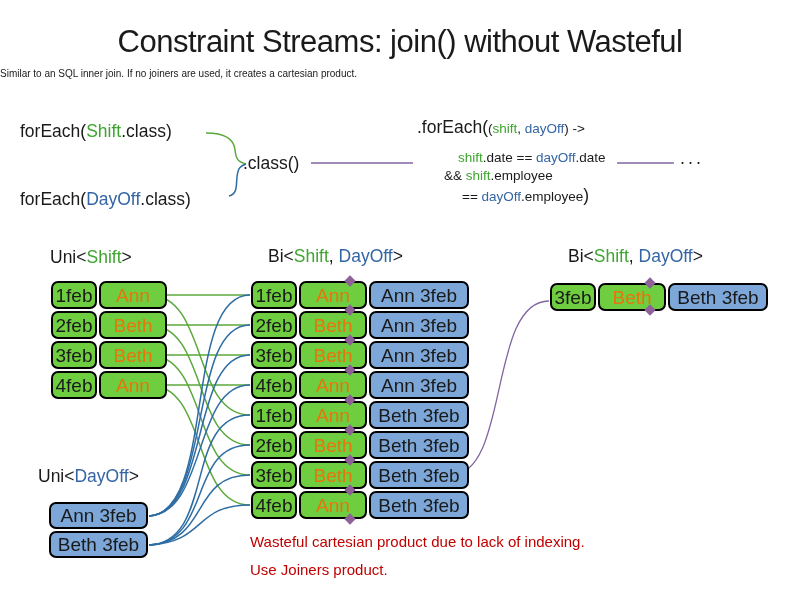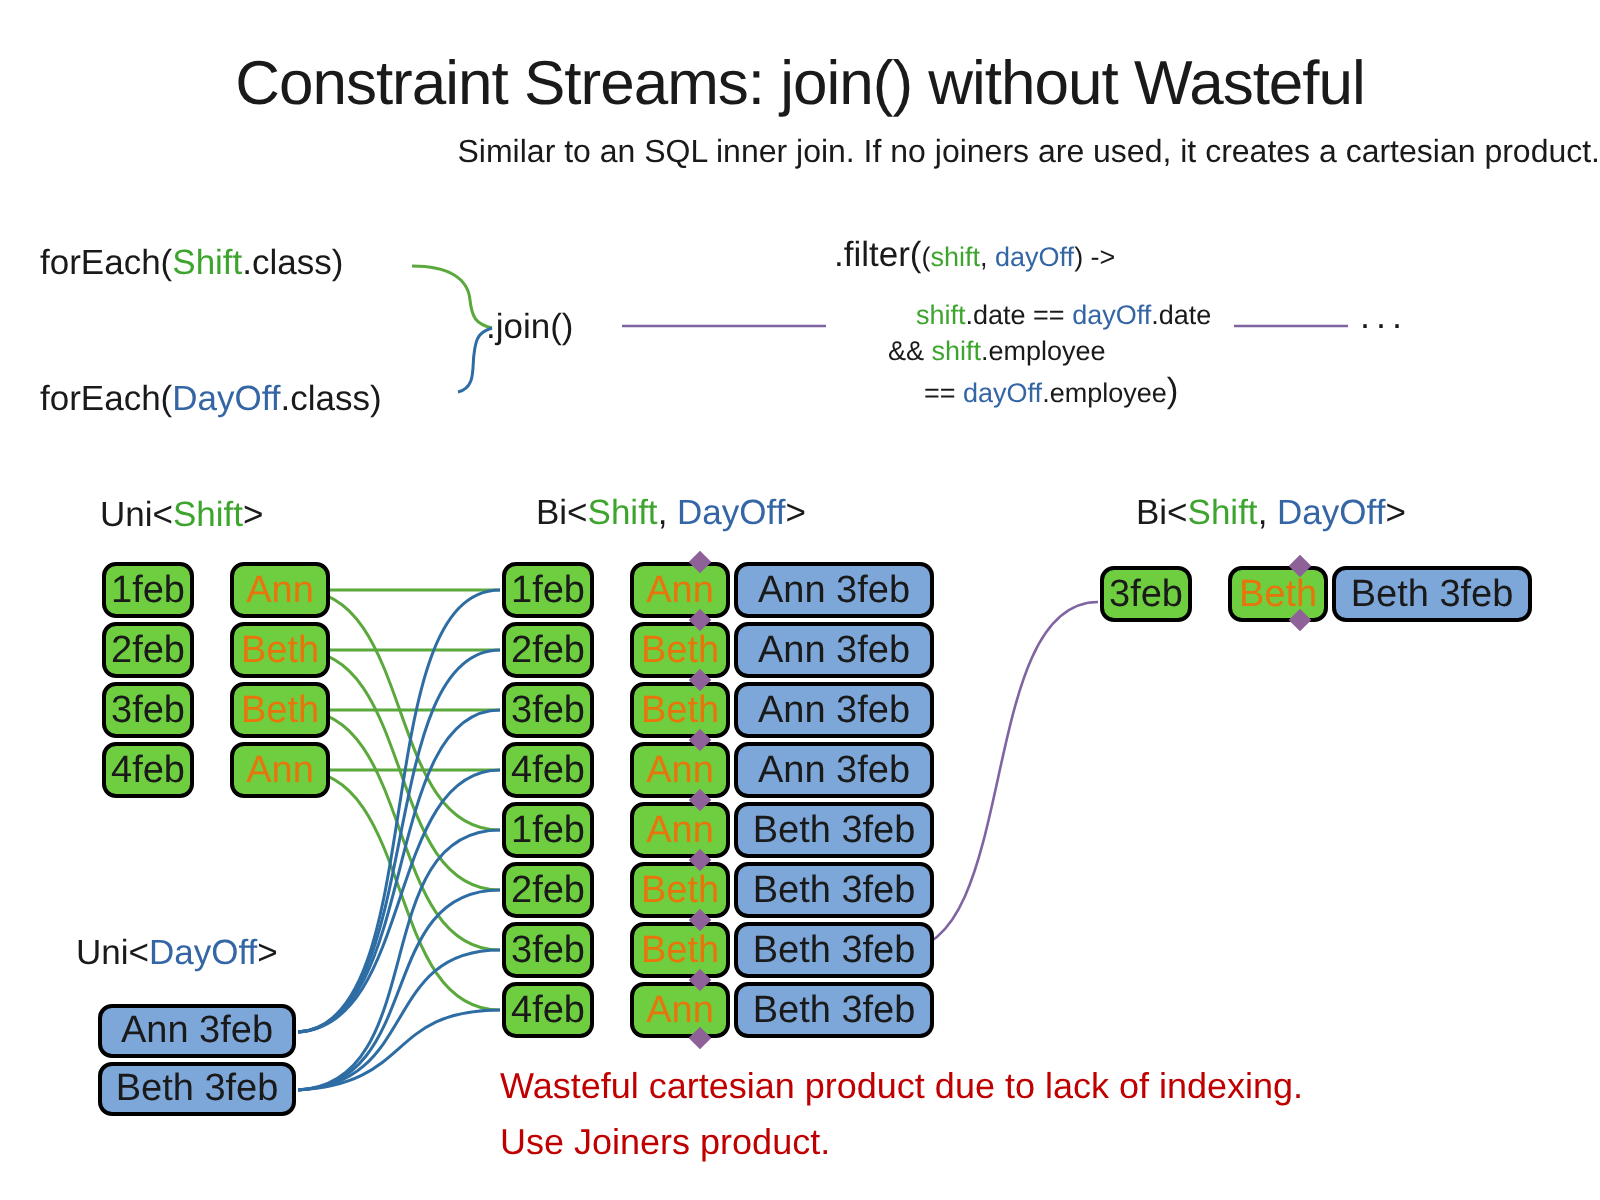--- a/index.html
+++ b/index.html
@@ -2,40 +2,40 @@
 <html style="--box-green: #6FCE3F; --box-blue: #7CA7D8; --text-orange: #E8740C; --text-green: #3DA52E; --text-blue: #3465A4; --line-green: #5BA83C; --line-blue: #2E6DA4; --line-purple: #8064A2; --diamond: #8E6299; --text-red: #C00000;"><head>
 <meta charset="utf-8">
 <style>
   html,body { margin:0; padding:0; background:#fff; }
   .slide {
     position:relative; width:800px; height:600px; background:#ffffff;
     font-family:"Liberation Sans", sans-serif; color:#1a1a1a; overflow:hidden;
   }
   .abs { position:absolute; }
   .title { left:0; right:0; top:24px; text-align:center; font-size:31px; letter-spacing:-0.5px; }
-  .subtitle { left:0; right:0; top:68px; text-align:right; font-size:16px; }
+  .subtitle { left:0; right:0; top:68px; text-align:left; font-size:10px; }
   .code { white-space:pre; font-size:17.5px; }
   .code .sm { font-size:13.5px; }
   .green  { color:var(--text-green); }
   .blue   { color:var(--text-blue); }
   .orange { color:var(--text-orange); }
   .tbl-label { font-size:17.5px; white-space:pre; }
   .row { position:absolute; display:flex; gap:2px; z-index:2; }
   .cell {
     box-sizing:border-box; height:28px; border:2px solid #000; border-radius:7px;
     display:flex; align-items:center; justify-content:center;
     font-size:19px; line-height:1; white-space:nowrap;
   }
   .green-cell { background:var(--box-green); }
   .blue-cell  { background:var(--box-blue);justify-content:center; }
   .date { width:46px; }
-  .name { width:50px;margin-left:16px; }
+  .name { width:68px; }
   .pair { width:100px; }
   .solo { width:99px; height:27px; }
-  .warning { font-size:18px; color:var(--text-red); white-space:pre; }
+  .warning { font-size:15px; color:var(--text-red); white-space:pre; }
   .connectors { position:absolute; left:0; top:0; z-index:1; }
   .connectors path { fill:none; }
   .g-green  { stroke:var(--line-green);  stroke-width:1.5; }
   .g-blue   { stroke:var(--line-blue);   stroke-width:1.5; }
   .g-purple { stroke:var(--line-purple); stroke-width:1.3; }
   .diamond {
     position:absolute; width:8px; height:8px; background:var(--diamond);
     transform:rotate(45deg); z-index:3;
   }
   .ellipsis { font-size:18px; letter-spacing:3px; }
@@ -73,23 +73,23 @@
       <path d="M617 163 H674"></path>
       <path d="M451 475 C510 475 488 301 549 301"></path>
     </g>
   </svg>
 
   <div class="abs title">Constraint Streams: join() without Wasteful</div>
   <div class="abs subtitle">Similar to an SQL inner join. If no joiners are used, it creates a cartesian product.</div>
 
   <div class="abs code" style="left:20px;top:121px"><span>forEach(</span><span class="green">Shift</span><span>.class)</span></div>
   <div class="abs code" style="left:20px;top:189px"><span>forEach(</span><span class="blue">DayOff</span><span>.class)</span></div>
-  <div class="abs code" style="left:243px;top:153px">.join()</div>
-
-  <div class="abs code" style="left:417px;top:117px"><span>.filter(</span><span class="sm">(</span><span class="sm green">shift</span><span class="sm">, </span><span class="sm blue">dayOff</span><span class="sm">) -&gt;</span></div>
+  <div class="abs code" style="left:243px;top:153px">.class()</div>
+
+  <div class="abs code" style="left:417px;top:117px"><span>.forEach(</span><span class="sm">(</span><span class="sm green">shift</span><span class="sm">, </span><span class="sm blue">dayOff</span><span class="sm">) -&gt;</span></div>
   <div class="abs code" style="left:458px;top:146px"><span class="sm green">shift</span><span class="sm">.date == </span><span class="sm blue">dayOff</span><span class="sm">.date</span></div>
   <div class="abs code" style="left:444px;top:164px"><span class="sm">&amp;&amp; </span><span class="sm green">shift</span><span class="sm">.employee</span></div>
   <div class="abs code" style="left:462px;top:185px"><span class="sm">== </span><span class="sm blue">dayOff</span><span class="sm">.employee</span><span>)</span></div>
   <div class="abs code ellipsis" style="left:680px;top:148px">...</div>
 
   <div class="abs tbl-label" style="left:50px;top:247px"><span>Uni&lt;</span><span class="green">Shift</span><span>&gt;</span></div>
   <div class="abs tbl-label" style="left:268px;top:246px"><span>Bi&lt;</span><span class="green">Shift</span><span>, </span><span class="blue">DayOff</span><span>&gt;</span></div>
   <div class="abs tbl-label" style="left:568px;top:246px"><span>Bi&lt;</span><span class="green">Shift</span><span>, </span><span class="blue">DayOff</span><span>&gt;</span></div>
   <div class="abs tbl-label" style="left:38px;top:466px"><span>Uni&lt;</span><span class="blue">DayOff</span><span>&gt;</span></div>
 

